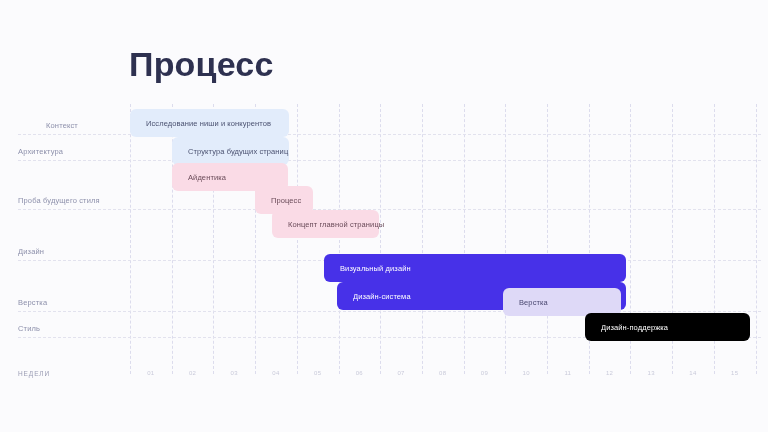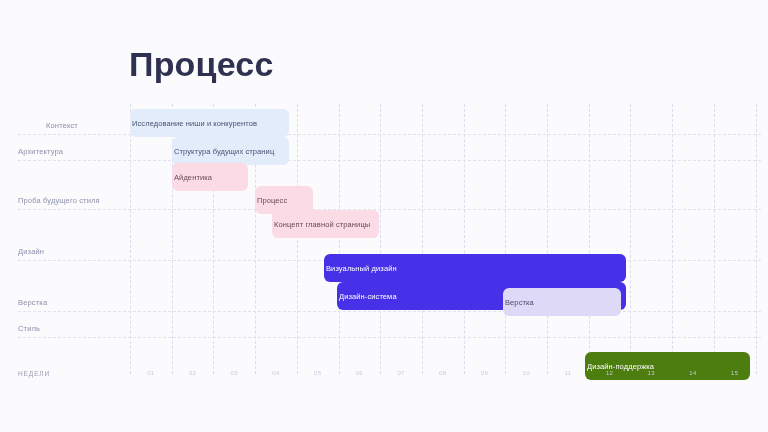--- a/index.html
+++ b/index.html
@@ -77,28 +77,28 @@
   
   .bar {
     position: absolute;
     height: 28px;
     border-radius: 6px;
     display: flex;
     align-items: center;
     font-size: 7.5px;
     letter-spacing: 0.1px;
     white-space: nowrap;
-    padding-left: 2px;
+    padding-left: 16px;
   }
 
   .bar.pale-blue { background: #e2ecfb; color: #4a5170; }
   .bar.pale-pink { background: #fadbe6; color: #6a4b59; }
   .bar.indigo    { background: #4731e8; color: #ffffff; margin-top: 19px; }
   .bar.lavender  { background: #ded9f7; color: #4a4870; }
-  .bar.navy      { background: #4d7c0f; color: #ffffff; margin-top: 39px; }
+  .bar.navy      { background: #000000; color: #ffffff; }
 
   
   .weeks-caption {
     position: absolute;
     left: 18px;
     top: 265px;
     font-size: 6.5px;
     font-weight: 400;
     letter-spacing: 0.9px;
     color: #9a9cb4;
@@ -157,21 +157,21 @@
         <div class="row-label" style="top: 43px;">Архитектура</div>
         <div class="row-label" style="top: 92px;">Проба будущего стиля</div>
         <div class="row-label" style="top: 143px;">Дизайн</div>
         <div class="row-label" style="top: 194px;">Верстка</div>
         <div class="row-label" style="top: 220px;">Стиль</div>
       </div>
 
     <div id="gantt-bars">
         <div class="bar pale-blue" style="left: 130px; width: 159px; top: 5px;">Исследование ниши и конкурентов</div>
         <div class="bar pale-blue" style="left: 172px; width: 117px; top: 33px;">Структура будущих страниц</div>
-        <div class="bar pale-pink" style="left: 172px; width: 76px; top: 59px;">Айдентика</div>
+        <div class="bar pale-pink" style="left: 172px; width: 116px; top: 59px;">Айдентика</div>
         <div class="bar pale-pink" style="left: 255px; width: 58px; top: 82px;">Процесс</div>
         <div class="bar pale-pink" style="left: 272px; width: 107px; top: 106px;">Концепт главной страницы</div>
         <div class="bar indigo" style="left: 324px; width: 302px; top: 131px;">Визуальный дизайн</div>
         <div class="bar indigo" style="left: 337px; width: 289px; top: 159px;">Дизайн-система</div>
         <div class="bar lavender" style="left: 503px; width: 118px; top: 184px;">Верстка</div>
         <div class="bar navy" style="left: 585px; width: 165px; top: 209px;">Дизайн-поддержка</div>
       </div>
 
     <div class="weeks-caption">НЕДЕЛИ</div>
 

